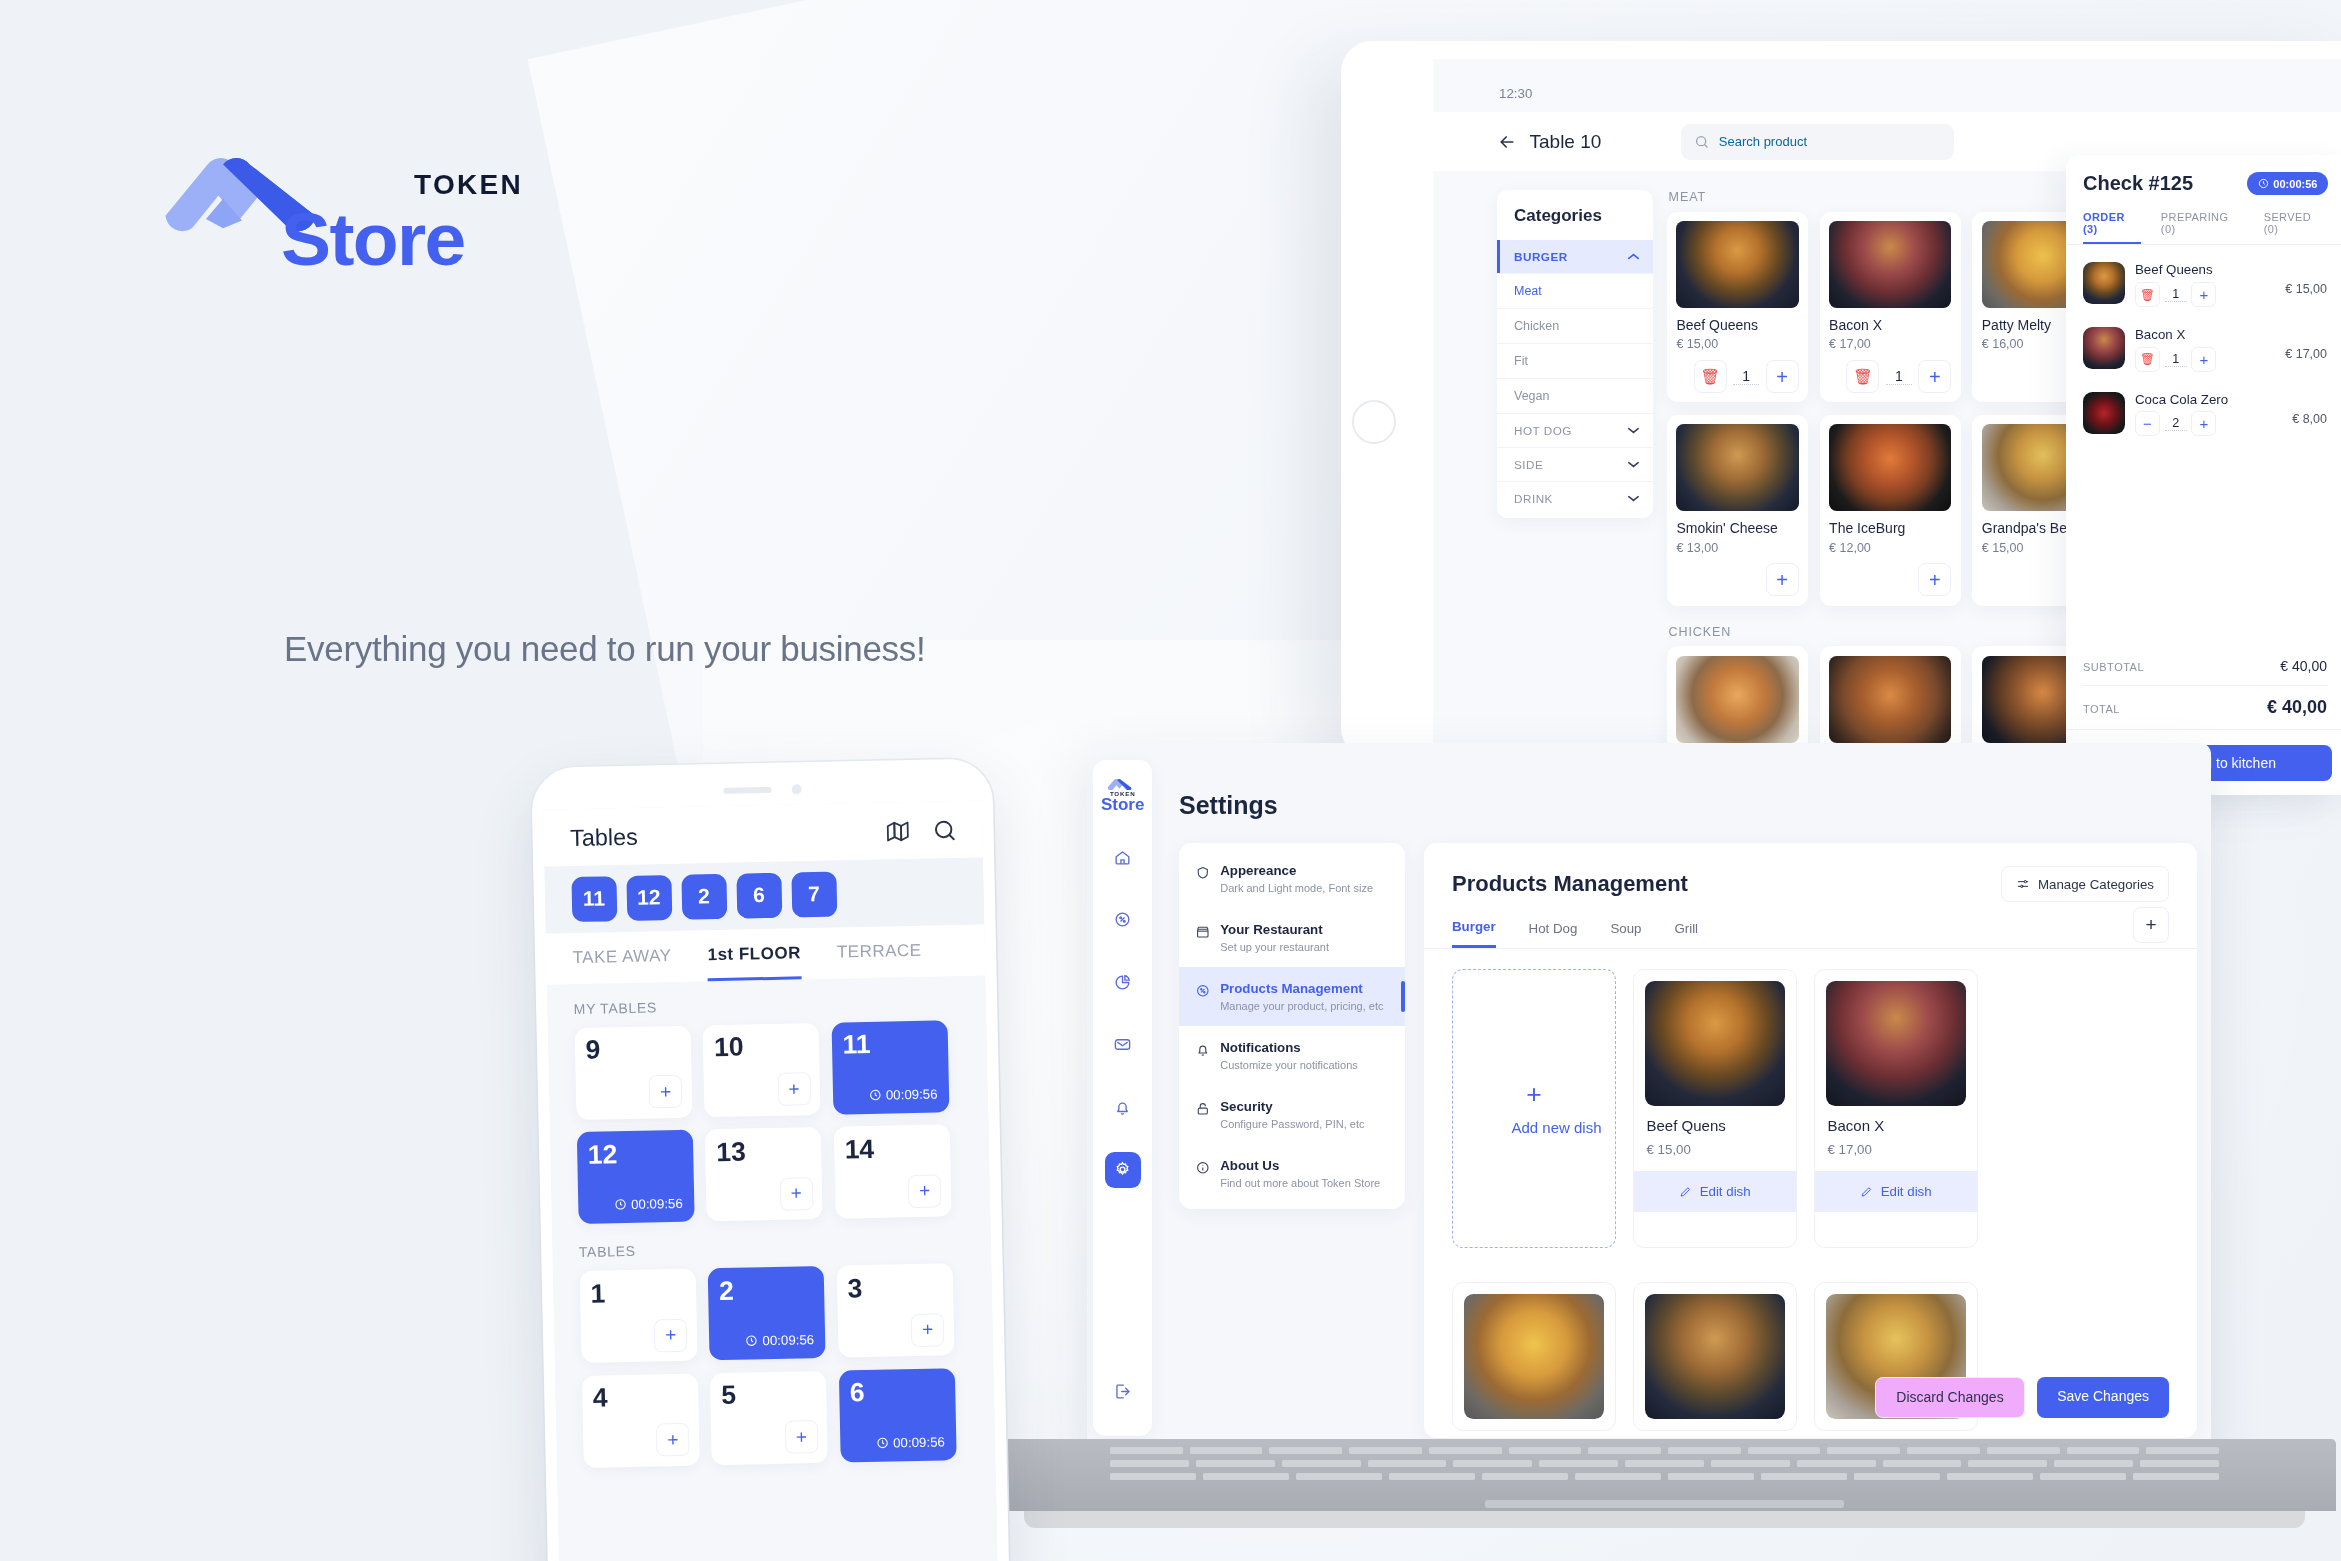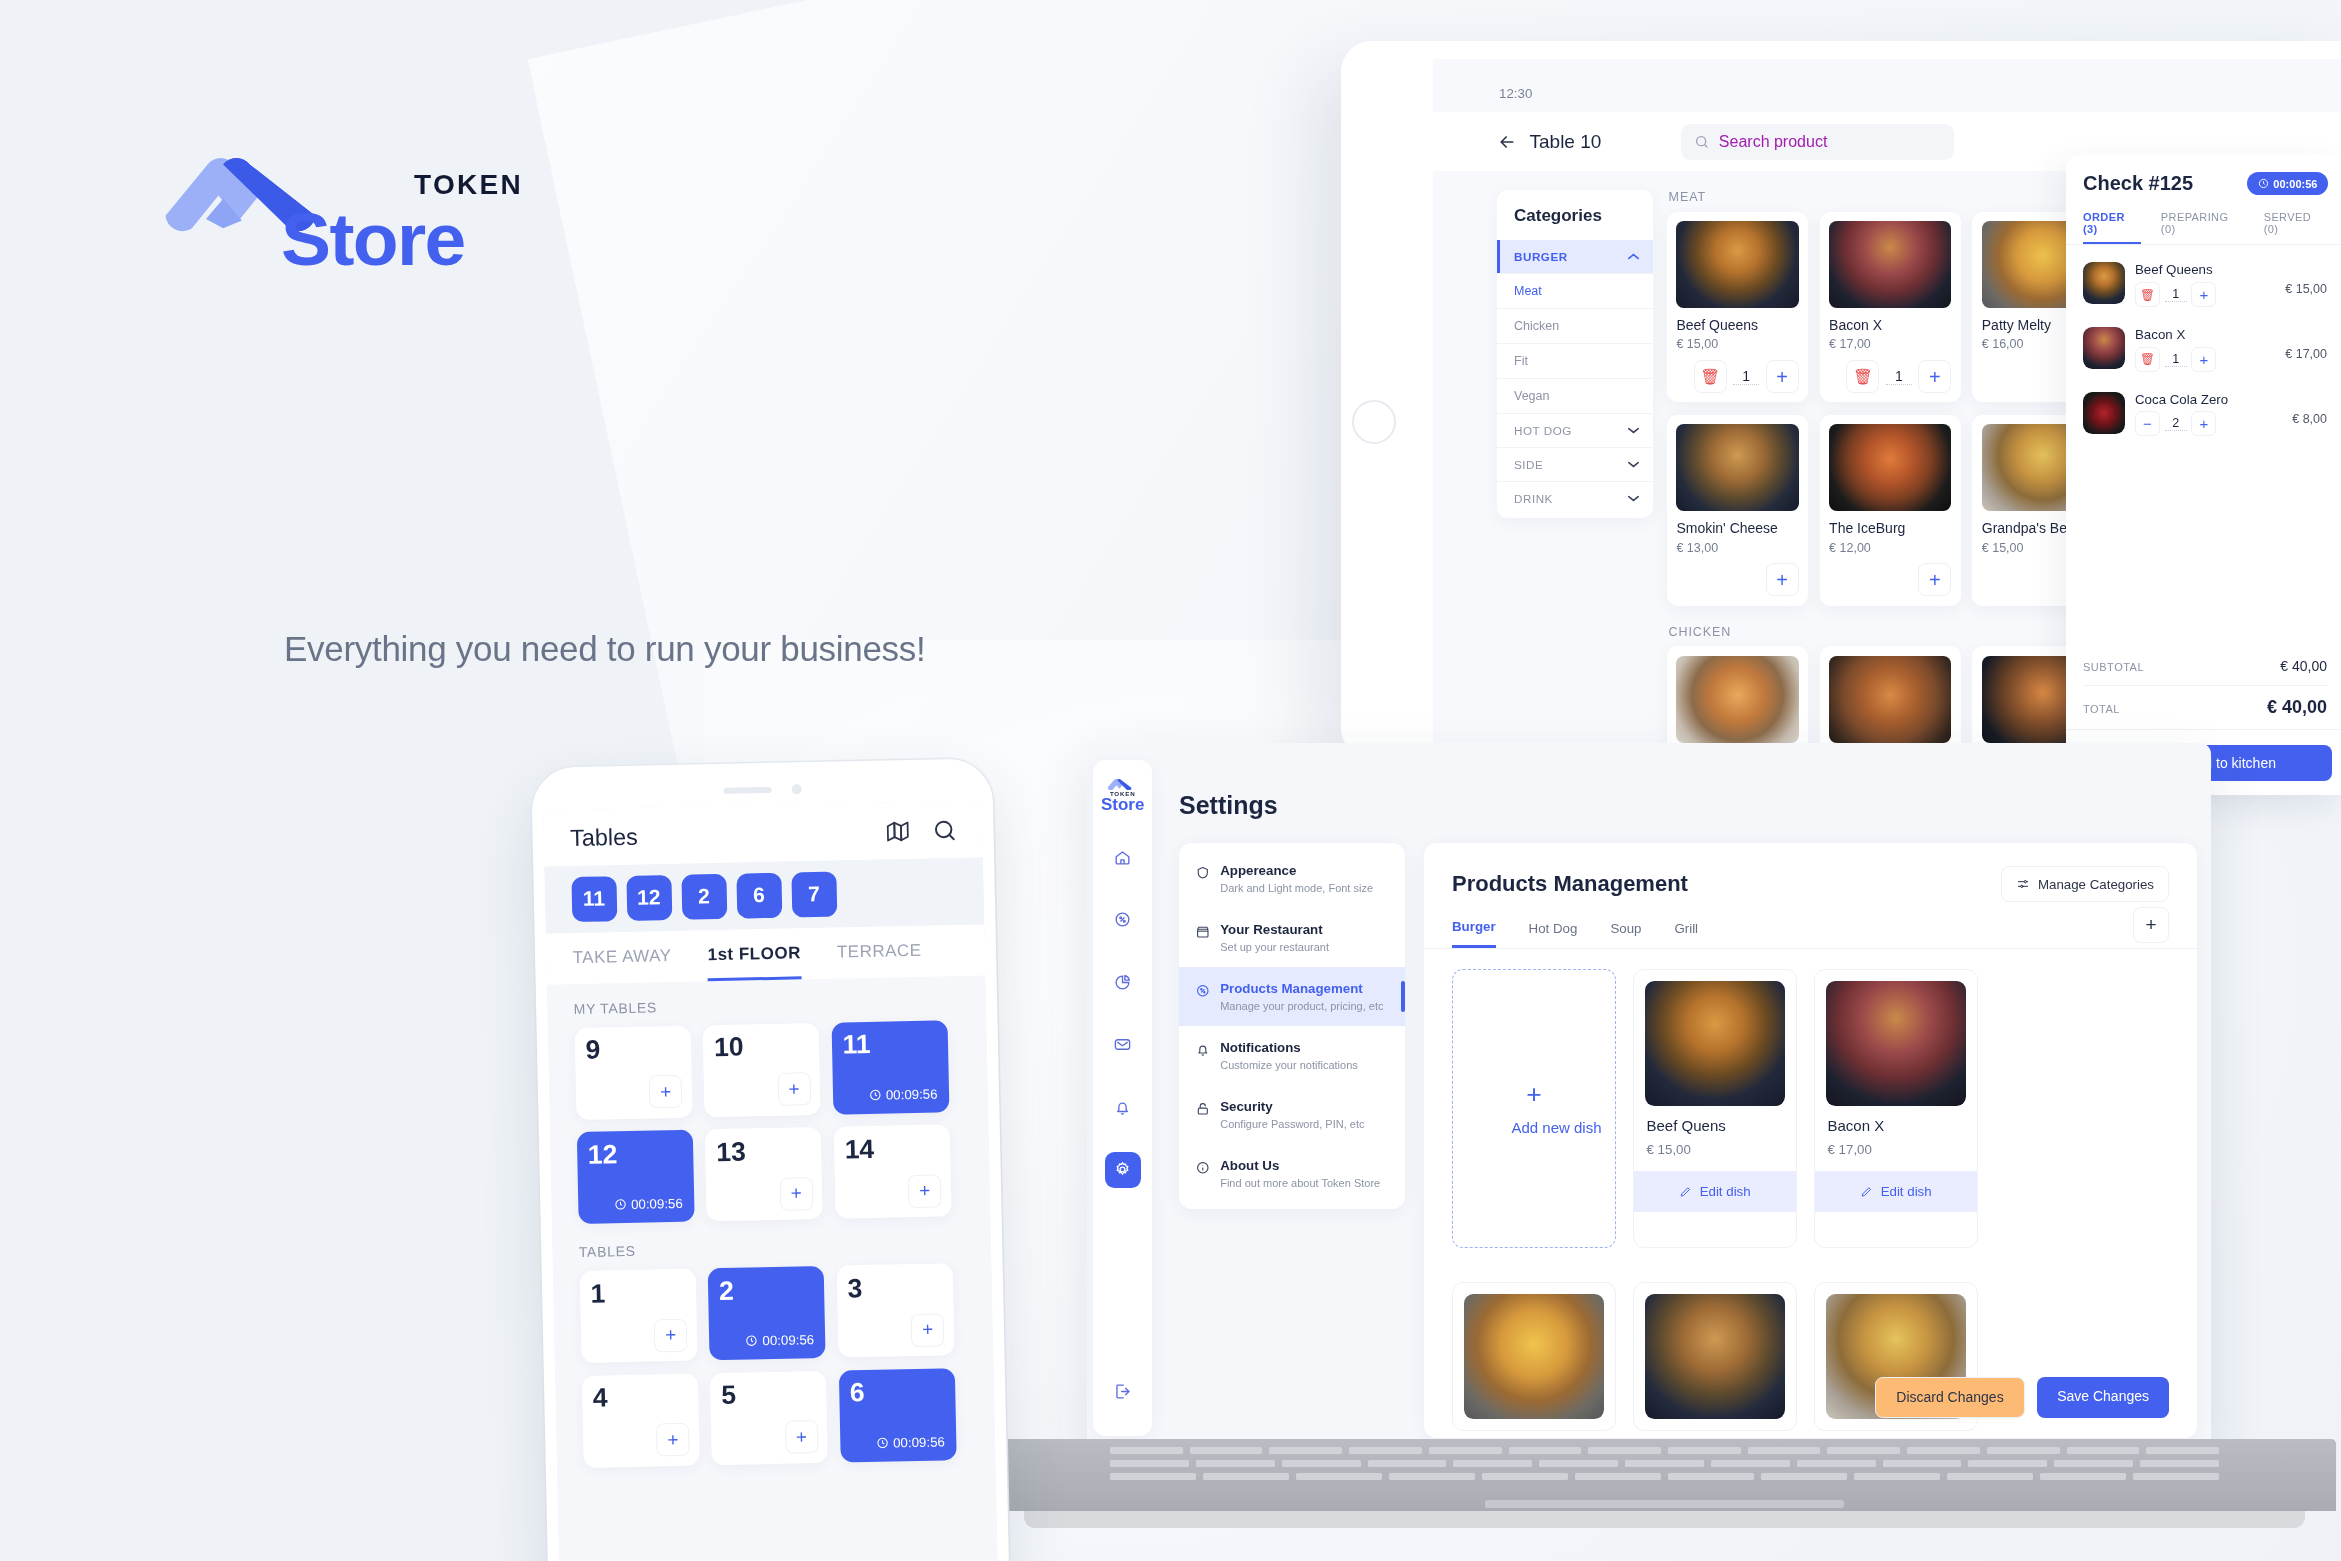--- a/index.html
+++ b/index.html
@@ -69,21 +69,21 @@
   }
   .tb-time { position: absolute; left: 66px; top: 26.5px; font-size: 13.3px; color: #7b8497; }
   .tb-topbar { position: absolute; left: 0; top: 53px; width: 100%; height: 59px;
     background: #ffffff; display: flex; align-items: center; }
   .tb-back { margin-left: 64px; width: 20px; height: 20px; }
   .tb-tabletitle { margin-left: 12.5px; font-size: 19px; font-weight: 500; color: #1d2640; }
   .tb-search {
     margin-left: 80px; width: 273px; height: 36px; background: #f3f5f9;
     border-radius: 9.4px; display: flex; align-items: center; padding: 0 12.5px; gap: 9.4px;
   }
-  .tb-search span { font-size: 16px; color: #a21caf; }
+  .tb-search span { font-size: 13px; color: #0369a1; }
   .tb-body { position: absolute; left: 0; top: 112px; width: 100%; bottom: 0; }
 
   .cat-card {
     position: absolute; left: 64px; top: 19px; width: 156px;
     background: #ffffff; border-radius: 11px; box-shadow: 0 4.7px 17px rgba(40,56,90,.05);
     overflow: hidden; padding-bottom: 3.1px;
   }
   .cat-title { font-size: 17px; font-weight: 600; color: #1d2640; padding: 15.6px 0 14px 17px; }
   .cat-item {
     display: flex; align-items: center; justify-content: space-between;
@@ -251,21 +251,21 @@
   .dish .nm { font-size: 15px; color: #1d2640; padding: 0 12.5px; }
   .dish .pr { font-size: 13.3px; color: #757e91; padding: 7.8px 12.5px 14px 12.5px; }
   .dish .edit { background: #e9edff; color: #4361ee; font-size: 13.3px; font-weight: 500;
     height: 41px; display: flex; align-items: center; justify-content: center; gap: 7px; }
   .dish.add { border: 1.6px dashed #9fb0f5; display: flex; flex-direction: column;
     align-items: center; justify-content: center; height: 279px; gap: 11px; }
   .dish.add .plusbig { font-size: 26.5px; color: #4361ee; font-weight: 300; line-height: 1; }
   .dish.add .lbl { font-size: 15px; color: #4361ee; margin-left: 45px; }
   .pm-foot { position: absolute; right: 28px; bottom: 20px; display: flex; gap: 12.5px; }
   .btn-ghost { border: 0.8px solid #eceff5; border-radius: 7.8px; padding: 11.7px 20px;
-    font-size: 14px; color: #2b3448; background: #fdba74; text-align: center; }
+    font-size: 14px; color: #2b3448; background: #f0abfc; text-align: center; }
   .btn-primary { background: #4361ee; color: #fff; border-radius: 7.8px; padding: 11.7px 20px;
     font-size: 14px; font-weight: 500; }
 
   
   .bimg { background-size: cover; background-position: center; }
   .b1 { background: radial-gradient(circle at 50% 34%, #d99a44 0%, #b5722c 26%, #6a4a22 48%, #23293a 70%, #151b2a 100%); }
   .b2 { background: radial-gradient(circle at 50% 30%, #c98a4a 0%, #9c4a4a 30%, #6d2f33 52%, #1e2230 76%, #13161f 100%); }
   .b3 { background: radial-gradient(circle at 50% 40%, #f0c44d 0%, #d79a3c 32%, #9c6a33 55%, #6d6a64 78%, #55565c 100%); }
   .b4 { background: radial-gradient(circle at 50% 36%, #cf9a52 0%, #9e6b36 30%, #5d4a2e 52%, #242b3c 74%, #141a28 100%); }
   .b5 { background: radial-gradient(circle at 50% 40%, #e07b3a 0%, #b2542a 30%, #7a3e22 52%, #1c1c1c 76%, #0e0e0e 100%); }

